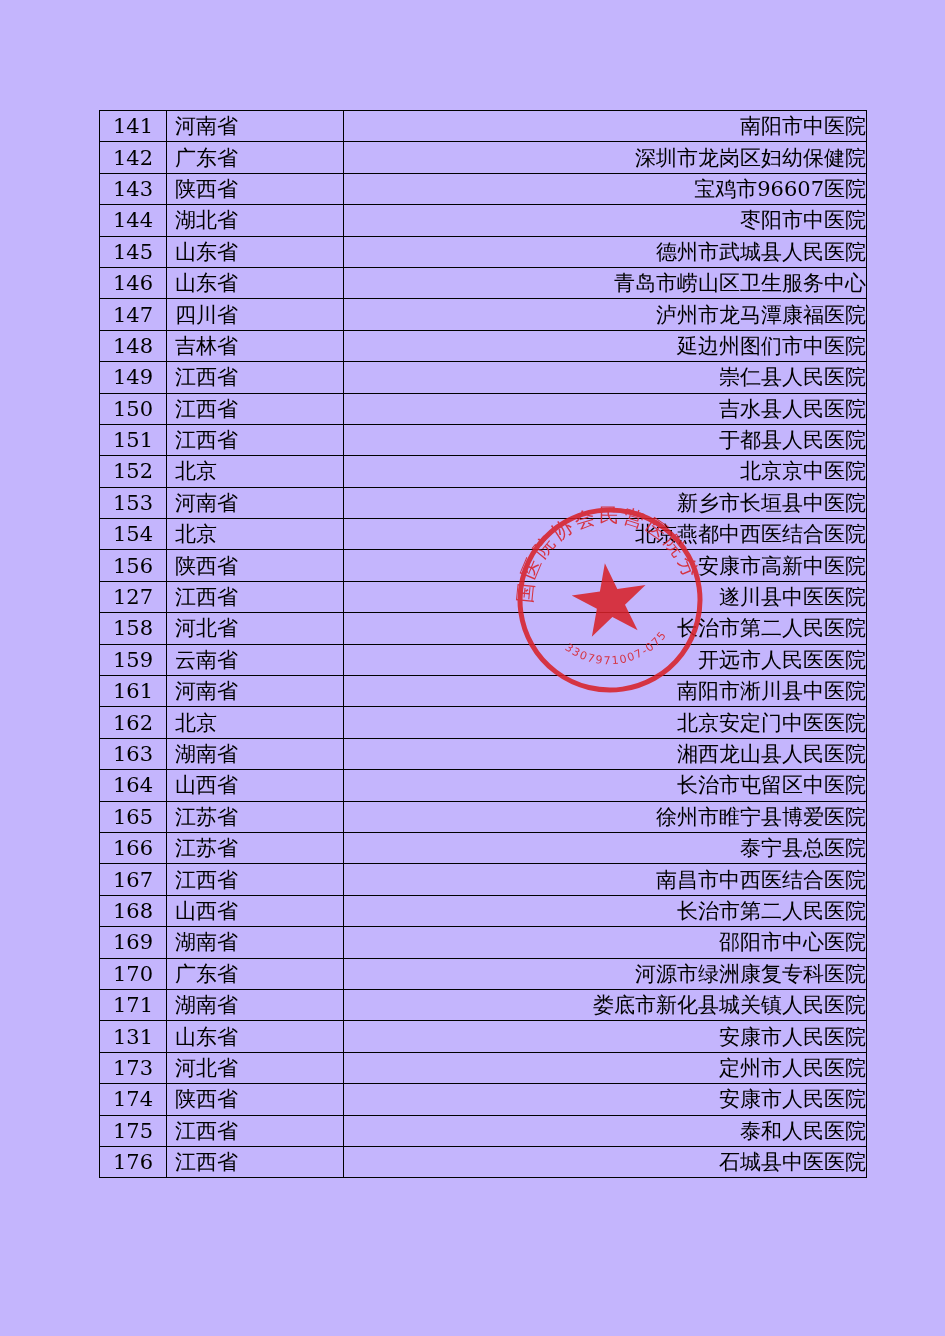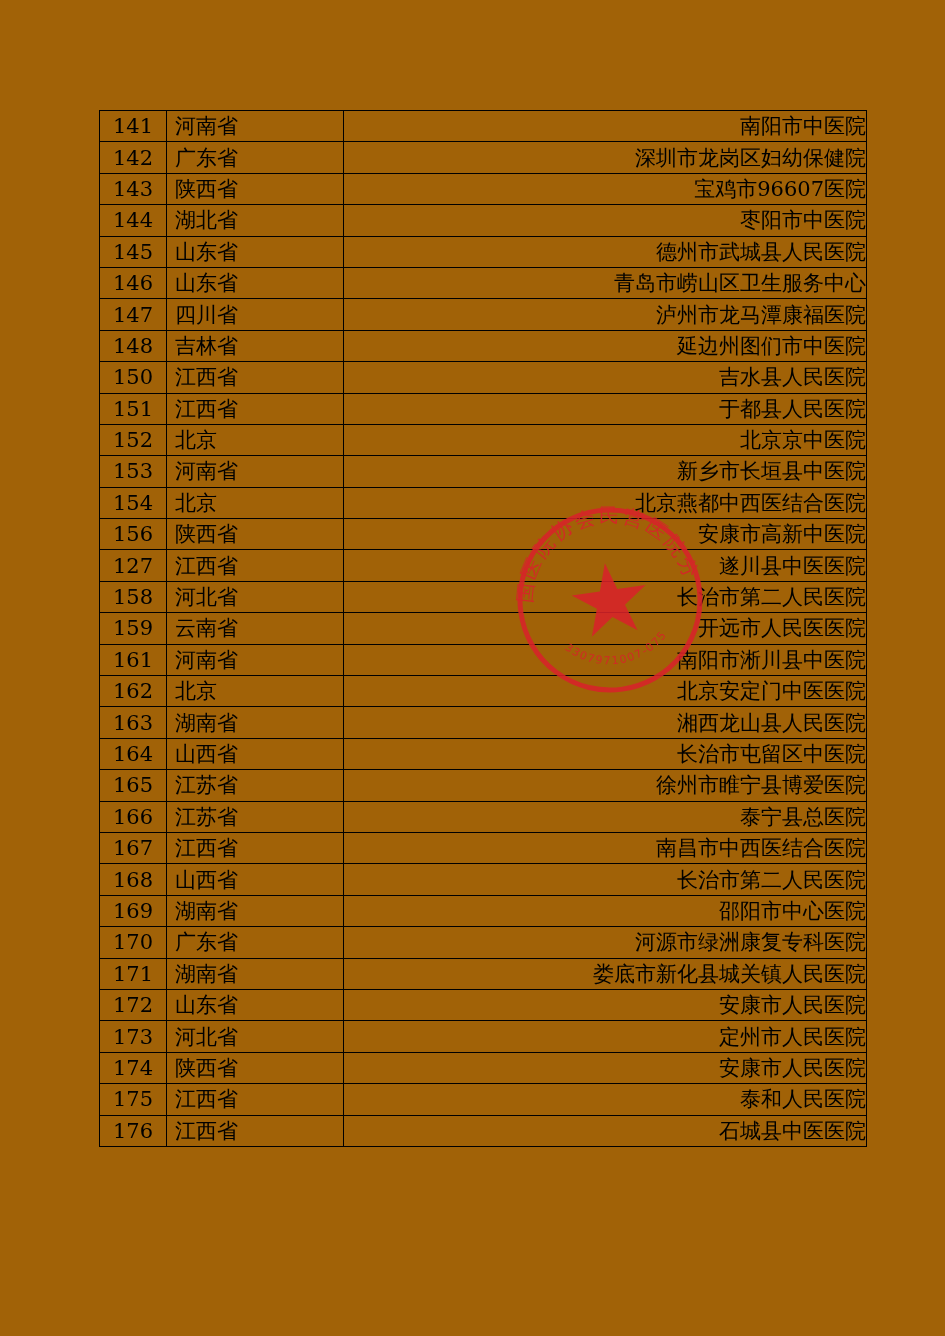--- a/index.html
+++ b/index.html
@@ -13,21 +13,21 @@
     position: relative;
     font-family: "DejaVu Serif", "Liberation Serif", serif;
     overflow: hidden;
   }
   .page {
     position: absolute;
     left: 0;
     top: 0;
     width: 945px;
     height: 1336px;
-    background: #a16207;
+    background: #c4b5fd;
   }
   .doc-table {
     position: absolute;
     left: 99px;
     top: 110px;
     width: 748px;
     border-collapse: collapse;
     table-layout: fixed;
   }
   .doc-table td {
@@ -110,20 +110,25 @@
           <td class="col-idx">147</td>
           <td class="col-prov">四川省</td>
           <td class="col-name">泸州市龙马潭康福医院</td>
         </tr>
         <tr>
           <td class="col-idx">148</td>
           <td class="col-prov">吉林省</td>
           <td class="col-name">延边州图们市中医院</td>
         </tr>
         <tr>
+          <td class="col-idx">149</td>
+          <td class="col-prov">江西省</td>
+          <td class="col-name">崇仁县人民医院</td>
+        </tr>
+        <tr>
           <td class="col-idx">150</td>
           <td class="col-prov">江西省</td>
           <td class="col-name">吉水县人民医院</td>
         </tr>
         <tr>
           <td class="col-idx">151</td>
           <td class="col-prov">江西省</td>
           <td class="col-name">于都县人民医院</td>
         </tr>
         <tr>
@@ -210,21 +215,21 @@
           <td class="col-idx">170</td>
           <td class="col-prov">广东省</td>
           <td class="col-name">河源市绿洲康复专科医院</td>
         </tr>
         <tr>
           <td class="col-idx">171</td>
           <td class="col-prov">湖南省</td>
           <td class="col-name">娄底市新化县城关镇人民医院</td>
         </tr>
         <tr>
-          <td class="col-idx">172</td>
+          <td class="col-idx">131</td>
           <td class="col-prov">山东省</td>
           <td class="col-name">安康市人民医院</td>
         </tr>
         <tr>
           <td class="col-idx">173</td>
           <td class="col-prov">河北省</td>
           <td class="col-name">定州市人民医院</td>
         </tr>
         <tr>
           <td class="col-idx">174</td>

